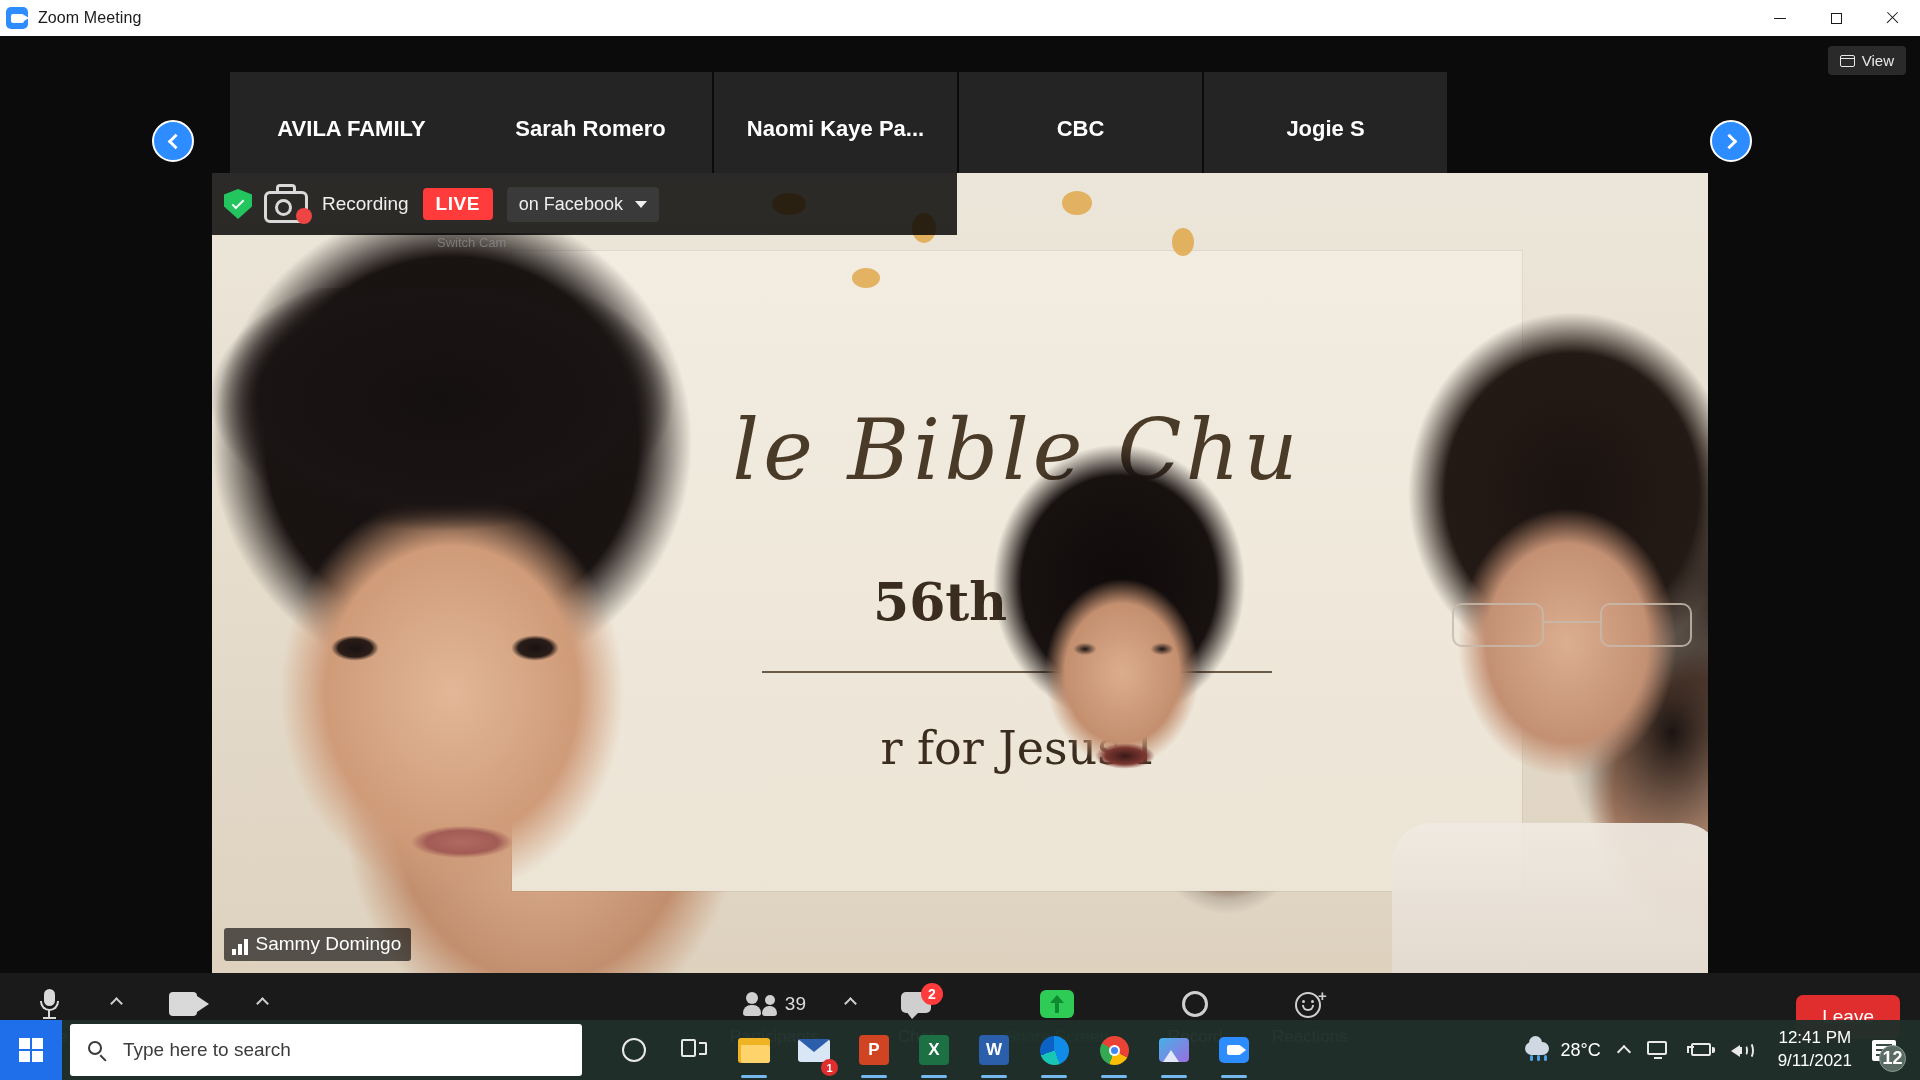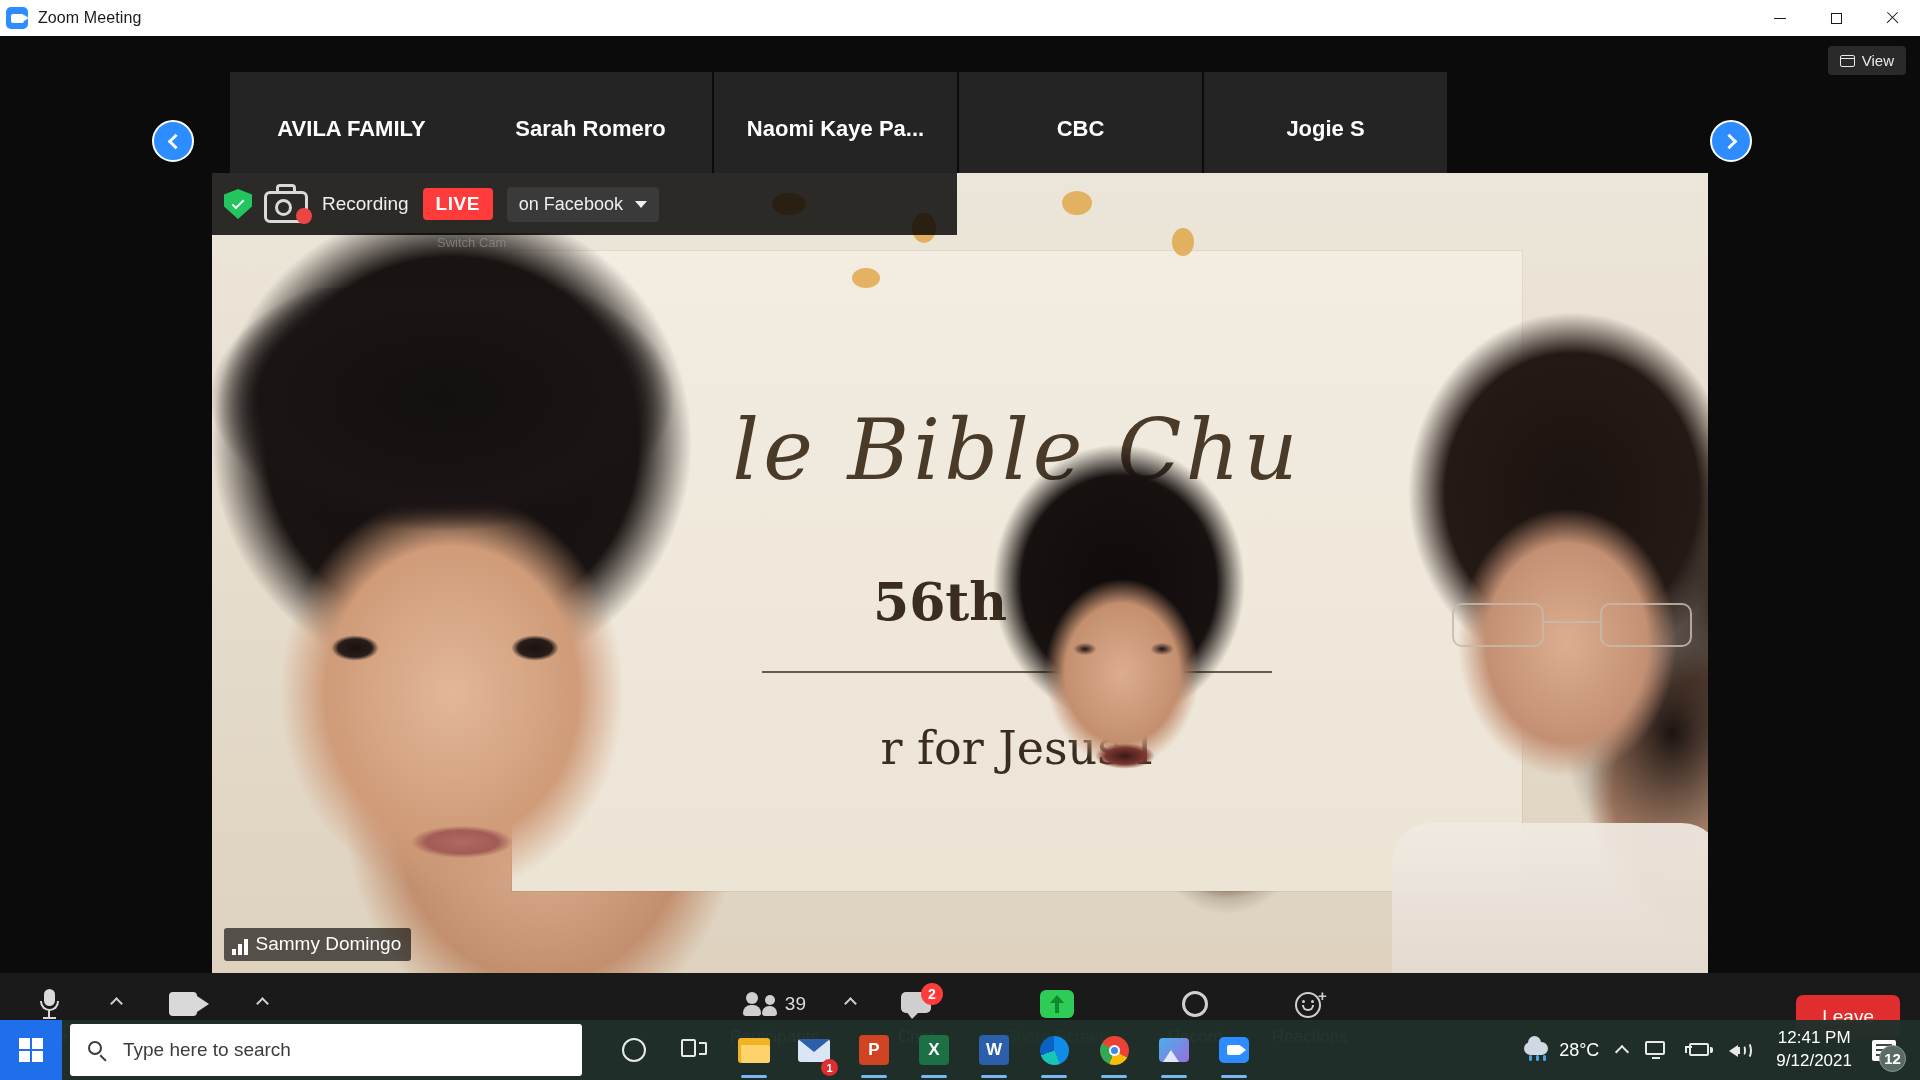--- a/index.html
+++ b/index.html
@@ -478,21 +478,21 @@
   #clock { color: #fff; font-size: 17px; line-height: 1.35; text-align: center; padding: 0 14px; cursor: pointer; }
   #action-center { position: relative; padding: 0 16px 0 6px; height: 60px; display:flex; align-items:center; cursor:pointer; }
   #action-center .note { position: relative; width: 24px; height: 21px; background:#fff; border-radius:2px; }
   #action-center .note i { position:absolute; left:4px; width:16px; height:2px; background:#3a4a44; }
   #action-center .note i:nth-child(1){ top:4px; }
   #action-center .note i:nth-child(2){ top:9px; }
   #action-center .note i:nth-child(3){ top:14px; width:10px; }
   #action-center .acbadge {
     position: absolute; right: 6px; bottom: 8px;
     width: 27px; height: 27px; border-radius: 50%;
-    background: #5a6b64; color: #fff; font-size: 15px; font-weight: bold;
+    background: #5a6b64; color: #fff; font-size: 18px; font-weight: bold;
     display:flex; align-items:center; justify-content:center;
     border: 1.5px solid #8a9a93;
   }
 </style>
 </head>
 <body>
 
 <div id="titlebar">
   <div class="zoom-logo">
       <div class="cam"></div>
@@ -846,21 +846,21 @@
     <div class="tray-item">
       <span class="tray-spk">
           <i class="cone"></i>
           <i class="box"></i>
           <i class="w1"></i>
           <i class="w2"></i>
         </span>
     </div>
     <div id="clock">
       <div>12:41 PM</div>
-      <div>9/12/2021</div>
+      <div>9/11/2021</div>
     </div>
     <div id="action-center">
       <span class="note">
           <i></i>
           <i></i>
           <i></i>
         </span>
       <span class="acbadge">12</span>
     </div>
   </div>

